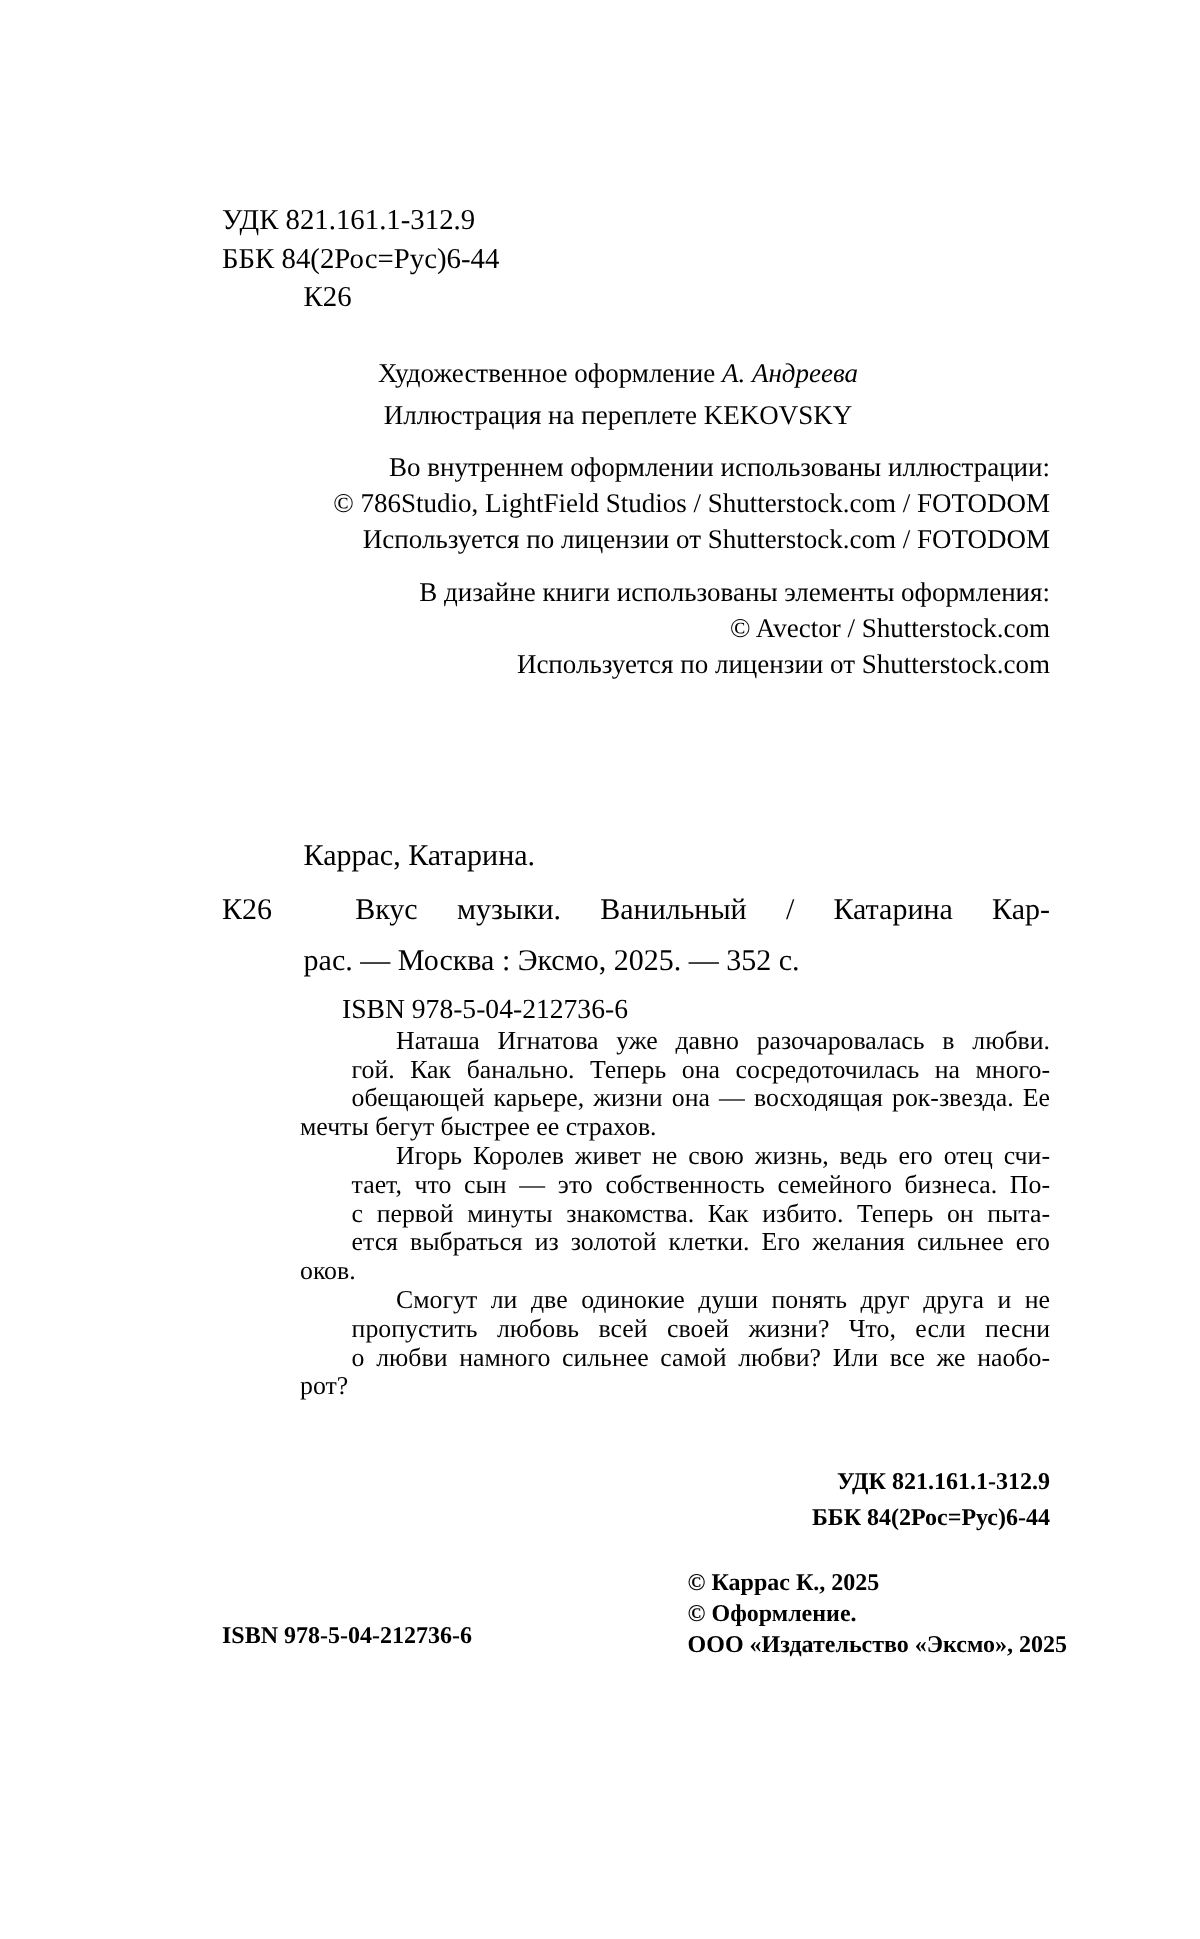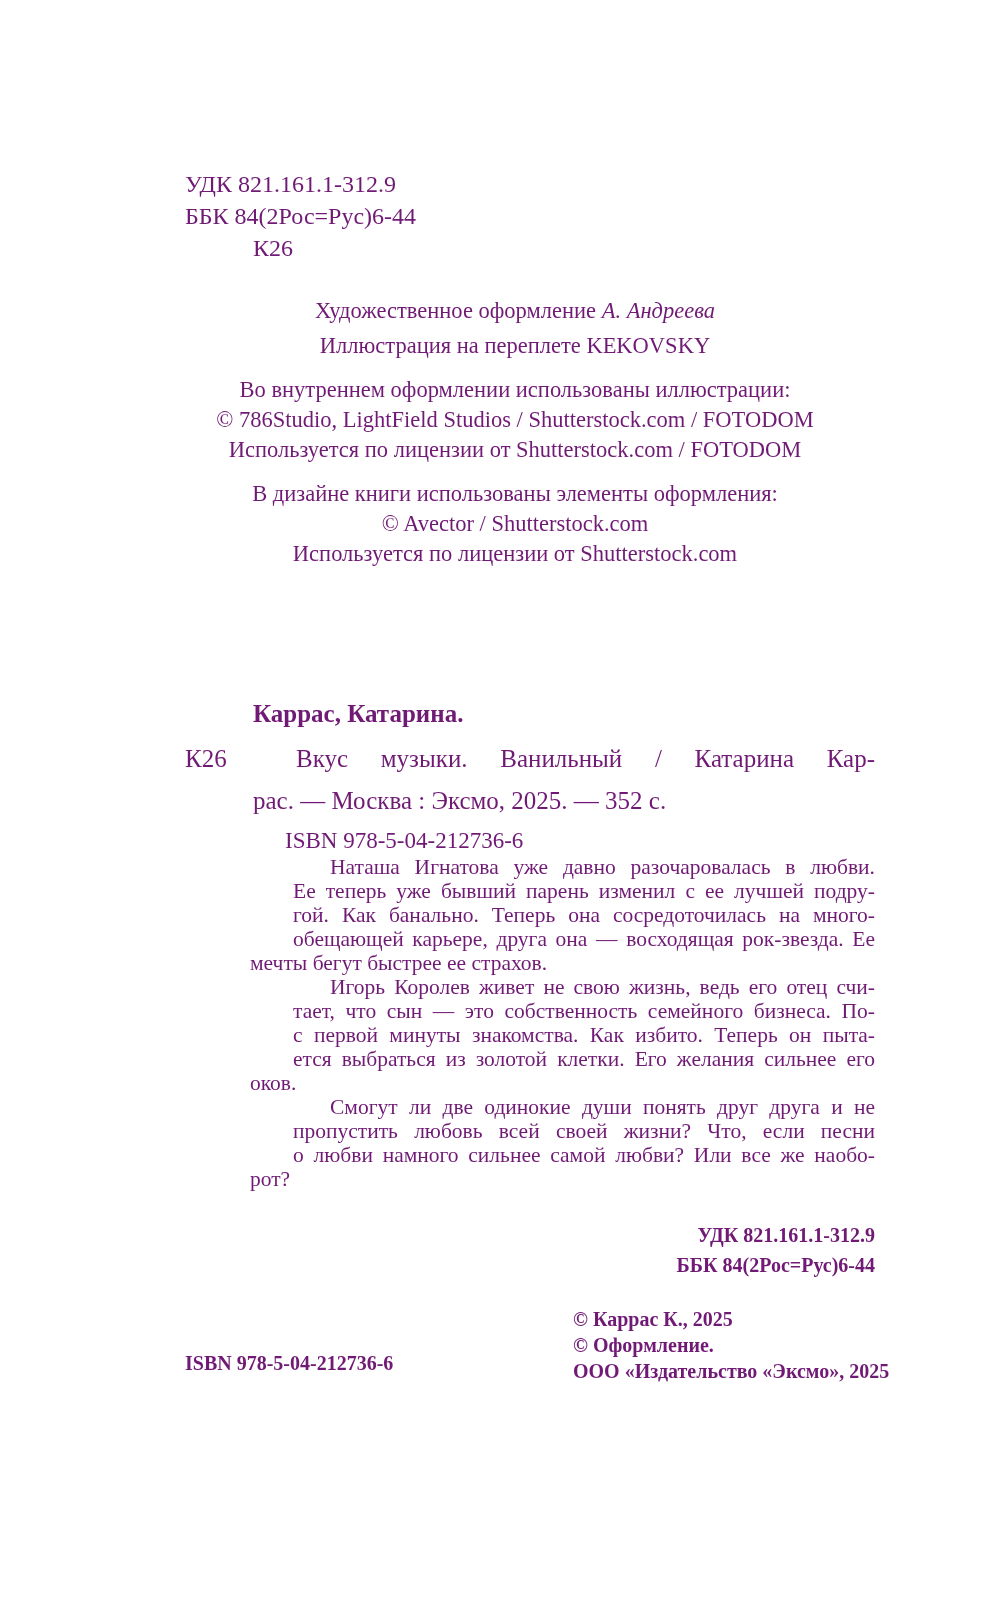--- a/index.html
+++ b/index.html
@@ -1,38 +1,38 @@
 <!DOCTYPE html>
 <html lang="ru"><head>
 <meta charset="utf-8">
 <style>
   html, body { margin: 0; padding: 0; background: #ffffff; }
   .page {
     position: relative;
     width: 1000px;
     height: 1616px;
     background: #ffffff;
-    color: #701a75;
+    color: #000000;
     font-family: "Liberation Serif", "DejaVu Serif", serif;
     overflow: hidden;
   }
   .block { position: absolute; }
 
   
   .top-codes { left: 185px; top: 168px; font-size: 24px; line-height: 32px; }
   .top-codes .sign { padding-left: 68px; }
 
   
   .credits { left: 155px; top: 296px; width: 720px; text-align: center; font-size: 22.5px; line-height: 30px; }
   .credits .gap-sm { margin-top: 5px; }
-  .credits .gap-md { margin-top: 14px; }
+  .credits .gap-md { margin-top: 14px; text-align: right; }
   .credits i { }
 
   
-  .catalog-author { left: 253px; top: 700px; font-size: 25px; font-weight: bold; }
+  .catalog-author { left: 253px; top: 700px; font-size: 25px; font-weight: normal; }
   .catalog-entry { left: 185px; top: 738px; width: 690px; font-size: 25px; line-height: 42px; }
   .catalog-entry .entry-sign { position: absolute; left: 0; top: 0; }
   .catalog-entry .entry-text { margin-left: 68px; }
   .catalog-isbn { left: 285px; top: 828px; font-size: 23px; }
 
   
   .annotation { left: 250px; top: 855px; width: 625px; font-size: 21.5px; line-height: 24px; }
 
   .jl { text-align: justify; text-align-last: justify; margin-left: 43px; }
   .ind { text-indent: 37px; }
@@ -85,23 +85,22 @@
       <div class="jl">Вкус музыки. Ванильный / Катарина Кар-</div>
       <div>рас. — Москва : Эксмо, 2025. — 352 с.</div>
     </div>
   </div>
 
   <div class="block catalog-isbn">ISBN 978-5-04-212736-6</div>
 
   <div class="block annotation">
     <div>
       <div class="jl ind">Наташа Игнатова уже давно разочаровалась в любви.</div>
-      <div class="jl">Ее теперь уже бывший парень изменил с ее лучшей подру-</div>
       <div class="jl">гой. Как банально. Теперь она сосредоточилась на много-</div>
-      <div class="jl">обещающей карьере, друга она — восходящая рок-звезда. Ее</div>
+      <div class="jl">обещающей карьере, жизни она — восходящая рок-звезда. Ее</div>
       <div>мечты бегут быстрее ее страхов.</div>
     </div>
     <div>
       <div class="jl ind">Игорь Королев живет не свою жизнь, ведь его отец счи-</div>
       <div class="jl">тает, что сын — это собственность семейного бизнеса. По-</div>
       <div class="jl">с первой минуты знакомства. Как избито. Теперь он пыта-</div>
       <div class="jl">ется выбраться из золотой клетки. Его желания сильнее его</div>
       <div>оков.</div>
     </div>
     <div>

